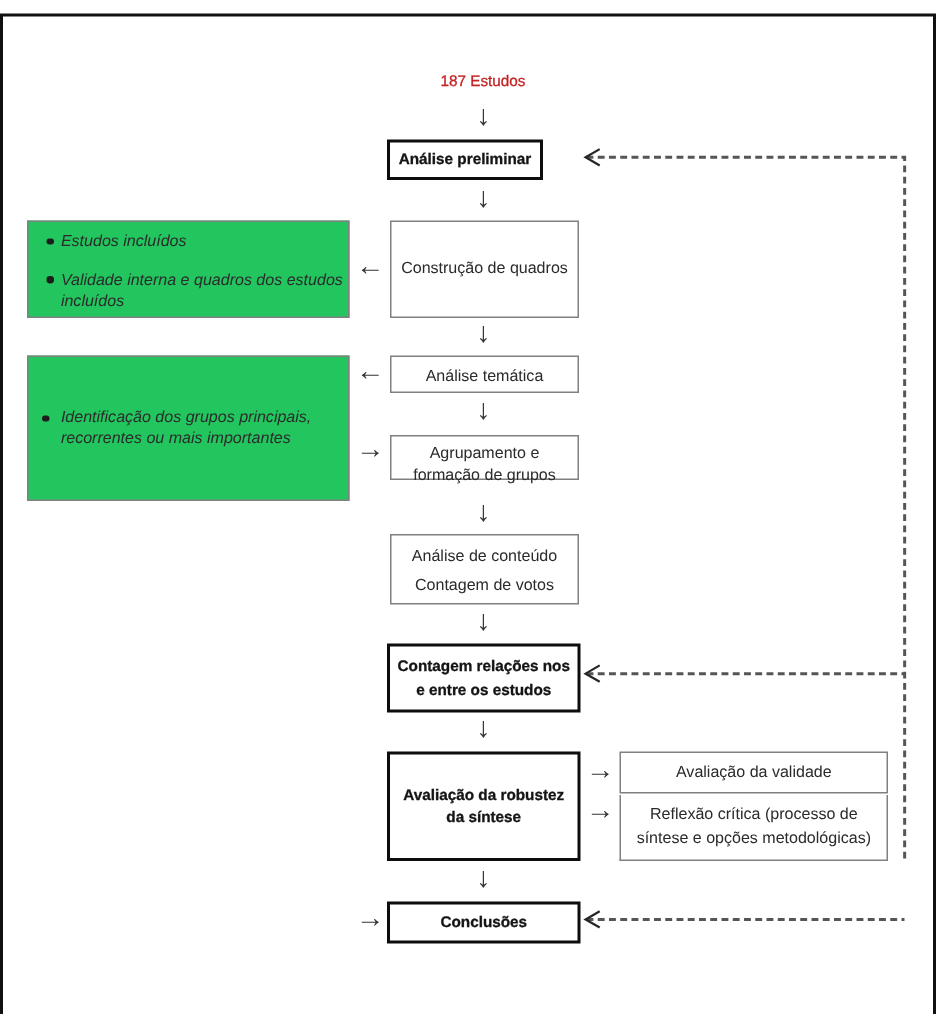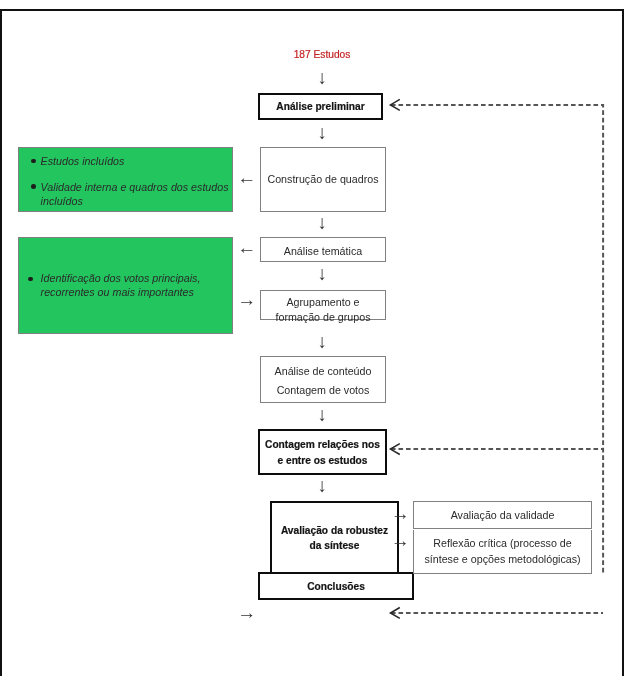--- a/index.html
+++ b/index.html
@@ -40,21 +40,21 @@
 <body>
 
 <div id="page">
 
   <div class="frame"></div>
 
   <div class="title" style="left:293.7px;top:50.2px;color:#C42222;">187 Estudos</div>
 
   <div class="arrow" style="left:317.5px;top:67.5px;">↓</div>
 
-  <div class="node thick" style="left:258px;top:93px;width:125px;height:27px;">
+  <div class="node thick" style="left:258px;top:93px;width:104px;height:27px;">
     <div class="lbl b" style="top:7.2px;">Análise preliminar</div>
   </div>
 
   <div class="arrow" style="left:317.5px;top:122.5px;">↓</div>
 
   <div class="node thin" style="left:260px;top:147px;width:126px;height:65px;">
     <div class="lbl" style="top:26.2px;">Construção de quadros</div>
   </div>
 
   <div class="arrow" style="left:317.5px;top:212.5px;">↓</div>
@@ -79,28 +79,28 @@
 
   <div class="arrow" style="left:317.5px;top:404.5px;">↓</div>
 
   <div class="node thick" style="left:258px;top:429px;width:129px;height:46px;">
     <div class="lbl b" style="top:9.1px;">Contagem relações nos</div>
     <div class="lbl b" style="top:24.9px;">e entre os estudos</div>
   </div>
 
   <div class="arrow" style="left:317.5px;top:475.5px;">↓</div>
 
-  <div class="node thick" style="left:258px;top:501px;width:129px;height:73px;margin-left:12px;">
+  <div class="node thick" style="left:258px;top:501px;width:129px;height:73px;">
     <div class="lbl b" style="top:23.1px;">Avaliação da robustez</div>
     <div class="lbl b" style="top:37.7px;">da síntese</div>
   </div>
 
   <div class="arrow" style="left:317.5px;top:575.5px;">↓</div>
 
-  <div class="node thick" style="left:258px;top:572px;width:156px;height:28px;">
+  <div class="node thick" style="left:258px;top:601px;width:129px;height:28px;">
     <div class="lbl b" style="top:7.9px;">Conclusões</div>
   </div>
 
   <div class="node thin" style="left:412.8px;top:500.5px;width:179.5px;height:28.5px;">
     <div class="lbl" style="top:8.0px;">Avaliação da validade</div>
   </div>
   <div class="node thin" style="left:412.8px;top:529.5px;width:179.5px;height:44px;border-top:none;">
     <div class="lbl" style="top:8.8px;">Reflexão crítica (processo de</div>
     <div class="lbl" style="top:24.6px;">síntese e opções metodológicas)</div>
   </div>
@@ -109,21 +109,21 @@
     <div class="bdot" style="left:12.1px;top:10.6px;" title="•"></div>
     <div class="btext" style="left:21.6px;top:7.6px;">Estudos incluídos</div>
 
     <div class="bdot" style="left:12.1px;top:36.3px;" title="•"></div>
     <div class="btext" style="left:21.6px;top:34.1px;">Validade interna e quadros dos estudos</div>
     <div class="btext" style="left:21.6px;top:47.9px;">incluídos</div>
   </div>
 
   <div class="bulletbox" style="left:18px;top:237px;width:215px;height:97px;">
     <div class="bdot" style="left:9px;top:38.6px;" title="•"></div>
-    <div class="btext" style="left:21.6px;top:35.3px;">Identificação dos votos principais,</div>
+    <div class="btext" style="left:21.6px;top:35.3px;">Identificação dos grupos principais,</div>
     <div class="btext" style="left:21.6px;top:49.2px;">recorrentes ou mais importantes</div>
   </div>
 
 
   <div class="arrow" style="left:237.3px;top:167.8px;">←</div>
   <div class="arrow" style="left:237.3px;top:238.2px;">←</div>
   <div class="arrow" style="left:237.3px;top:290.2px;">→</div>
   <div class="arrow" style="left:237.3px;top:602.8px;">→</div>
   <div class="arrow" style="left:390.7px;top:503.7px;">→</div>
   <div class="arrow" style="left:390.7px;top:531.4px;">→</div>

